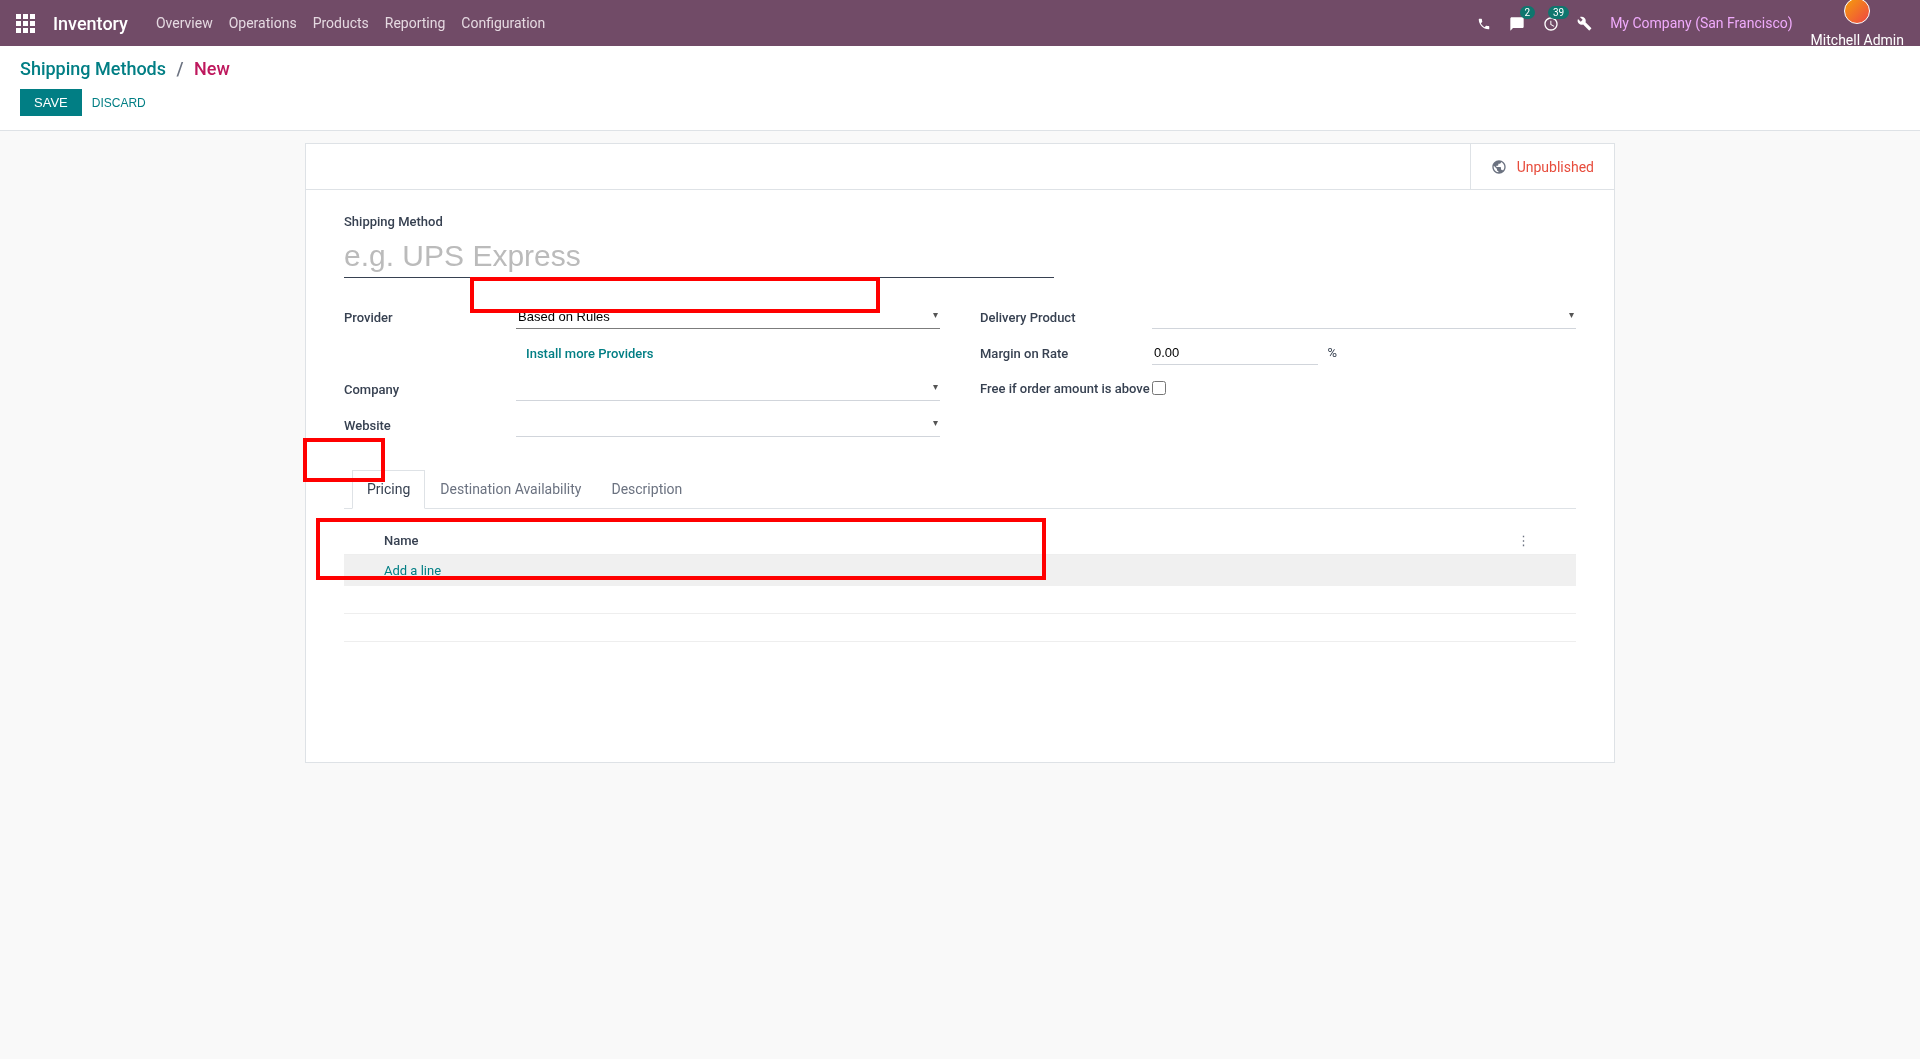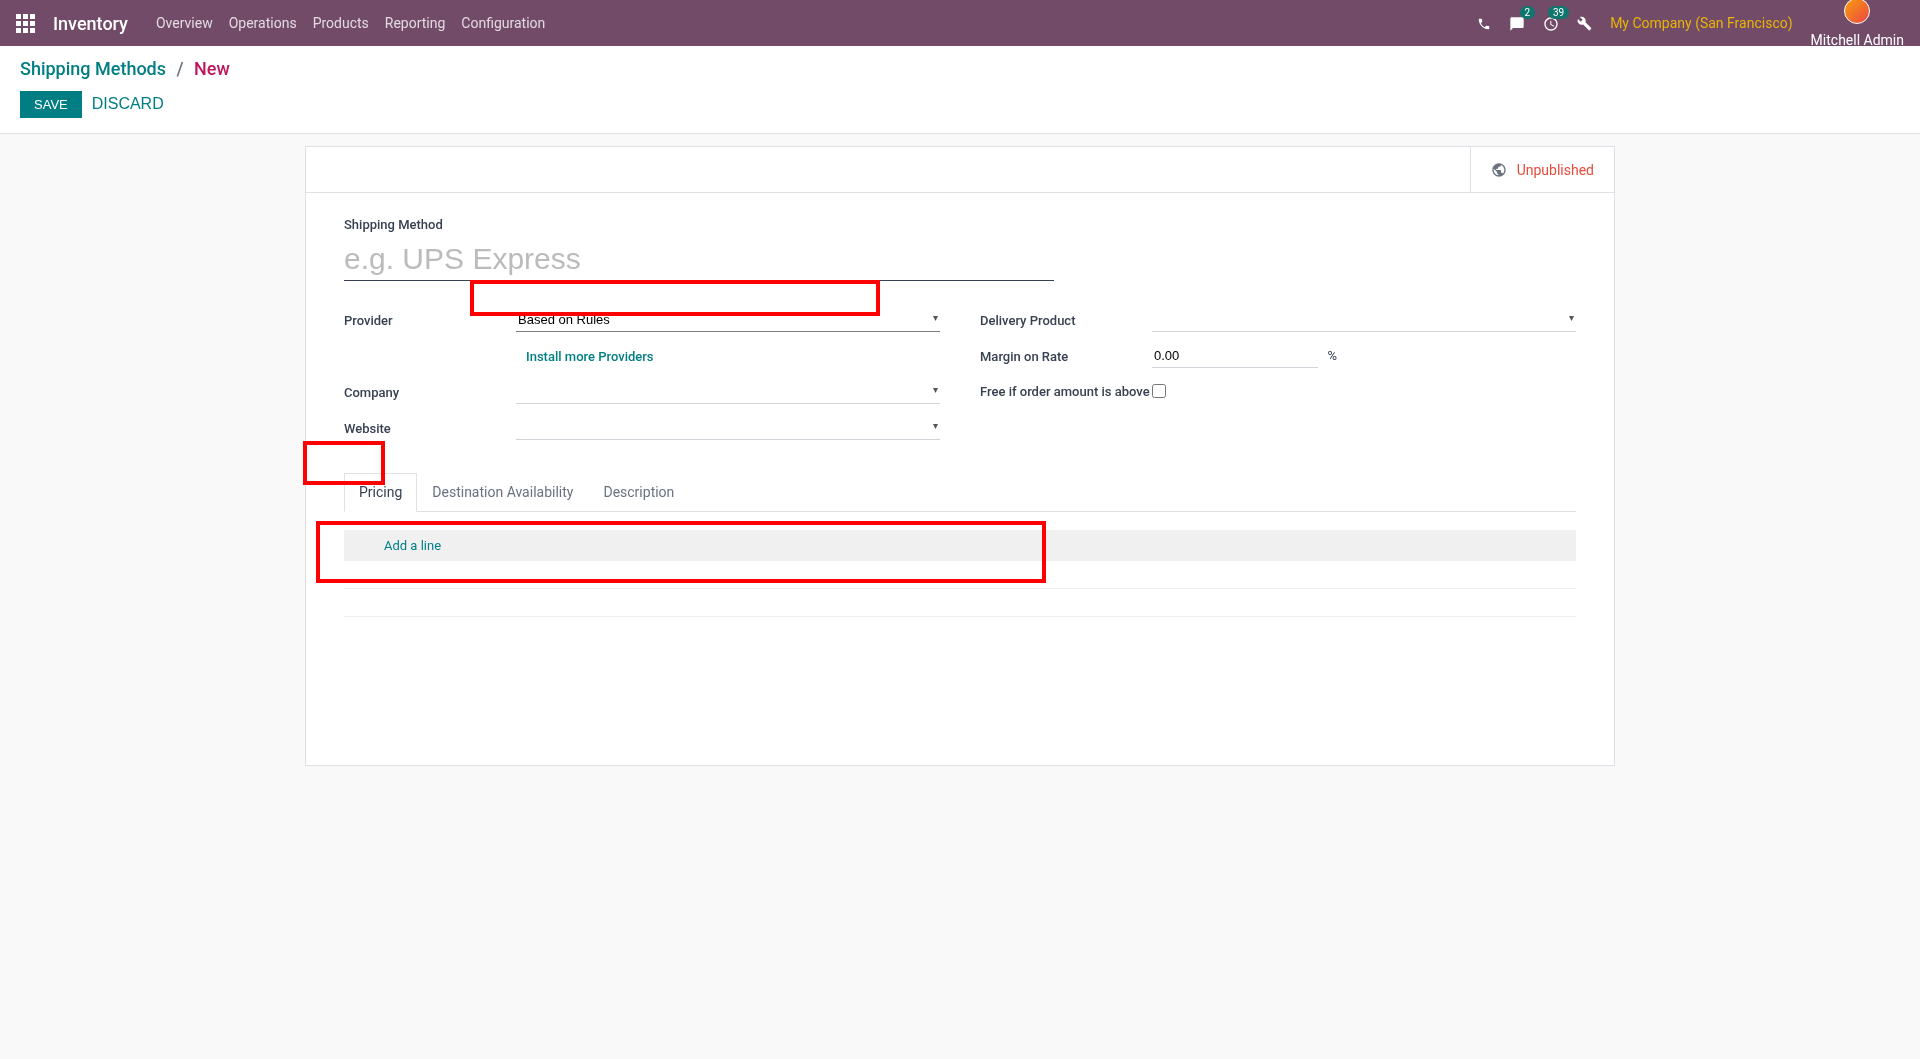--- a/index.html
+++ b/index.html
@@ -9,33 +9,33 @@
 .navbar { background: #714B67; height: 46px; display: flex; align-items: center; padding: 0 16px; color: #fff; }
 .navbar .apps-icon { display: grid; grid-template-columns: repeat(3, 5px); grid-template-rows: repeat(3, 5px); gap: 2px; margin-right: 18px; cursor: pointer; }
 .navbar .apps-icon span { background: #fff; width: 5px; height: 5px; }
 .navbar .brand { font-size: 18px; font-weight: 500; margin-right: 28px; }
 .navbar .nav-links { display: flex; gap: 16px; }
 .navbar .nav-links a { color: #e5d9e1; text-decoration: none; font-size: 14px; cursor: pointer; }
 .navbar .spacer { flex: 1; }
 .navbar .right { display: flex; align-items: center; gap: 18px; }
 .navbar .icon-btn { color: #fff; cursor: pointer; position: relative; }
 .navbar .badge { position: absolute; top: -8px; right: -10px; background: #0f766e; color: #fff; font-size: 10px; padding: 1px 5px; border-radius: 10px; }
-.navbar .company { color: #eab308; font-size: 14px; }
+.navbar .company { color: #f0abfc; font-size: 14px; }
 .navbar .user { display: flex; align-items: center; gap: 8px; flex-direction: column; }
 .navbar .avatar { width: 26px; height: 26px; border-radius: 50%; background: linear-gradient(135deg,#f59e0b,#ef4444); border: 1px solid #fff; }
 
 
 .action-bar { background: #fff; border-bottom: 1px solid #dee2e6; padding: 12px 20px 14px; }
 .breadcrumb { font-size: 18px; font-weight: 500; margin-bottom: 10px; }
 .breadcrumb .link { color: #017e84; cursor: pointer; }
 .breadcrumb .sep { color: #6b7280; margin: 0 6px; }
 .breadcrumb .current { color: #be185d; }
 .buttons { display: flex; align-items: center; }
 .btn-primary { background: #017e84; color: #fff; border: none; padding: 6px 14px; font-size: 13px; font-weight: 500; cursor: pointer; }
-.btn-secondary { background: transparent; color: #017e84; border: none; padding: 6px 10px; font-size: 16px; font-weight: 500; cursor: pointer; }
+.btn-secondary { background: transparent; color: #017e84; border: none; padding: 6px 10px; font-size: 12px; font-weight: 500; cursor: pointer; }
 
 
 .sheet-wrap { padding: 12px 0; display: flex; justify-content: center; }
 .sheet { background: #fff; border: 1px solid #dee2e6; width: 1310px; min-height: 620px; position: relative; }
 .sheet-header { height: 46px; border-bottom: 1px solid #dee2e6; display: flex; justify-content: flex-end; align-items: stretch; }
 .unpub { border-left: 1px solid #dee2e6; padding: 0 20px; display: flex; align-items: center; gap: 10px; color: #e74c3c; cursor: pointer; font-size: 14px; }
 .unpub .globe { color: #6b7280; }
 
 .form-body { padding: 24px 38px; }
 .field-label { font-size: 13px; font-weight: 500; color: #374151; margin-bottom: 6px; }
@@ -55,21 +55,21 @@
 .num-input { width: 166px; border: none; border-bottom: 1px solid #d1d5db; padding: 4px 2px; font-size: 13px; text-align: left; background: transparent; }
 .pct { margin-left: 6px; font-size: 13px; }
 .chk { width: 14px; height: 14px; }
 
 
 .hl { border: 4px solid #ff0000; position: absolute; pointer-events: none; }
 
 
 .tabs { display: flex; border-bottom: 1px solid #dee2e6; margin-top: 22px; }
 .tab { padding: 10px 14px; font-size: 14px; color: #6b7280; cursor: pointer; border: 1px solid transparent; background: #fff; }
-.tab.active { color: #374151; border: 1px solid #dee2e6; border-bottom: 1px solid #fff; margin-bottom: -1px; }
+.tab.active { color: #374151; border: 1px solid #dee2e6; border-bottom: 1px solid #fff; margin-bottom: -1px; margin-left: 8px; }
 
 .tab-content { padding: 18px 0 0; }
 .list-head { display: flex; padding: 6px 40px; font-size: 13px; font-weight: 500; border-bottom: 1px solid #eee; }
 .list-head .name-col { flex: 1; }
 .list-head .kebab { color: #6b7280; cursor: pointer; padding: 0 6px; }
 .list-row { padding: 8px 40px; font-size: 13px; background: #f0f0f0; }
 .add-line { color: #017e84; cursor: pointer; }
 .empty-row { height: 28px; border-bottom: 1px solid #eee; }
 
 svg { display: inline-block; vertical-align: middle; }
@@ -211,20 +211,24 @@
       </div>
 
       
       <div class="tabs">
         <div class="tab active">Pricing</div>
         <div class="tab">Destination Availability</div>
         <div class="tab">Description</div>
       </div>
 
       <div class="tab-content">
+        <div class="list-head">
+          <div class="name-col">Name</div>
+          <div class="kebab">⋮</div>
+        </div>
         <div class="list-row">
           <span class="add-line">Add a line</span>
         </div>
         <div class="empty-row"></div>
         <div class="empty-row"></div>
       </div>
 
       
       <div class="hl" style="left:164px; top:87px; width:410px; height:36px;"></div>
       <div class="hl" style="left:-3px; top:248px; width:82px; height:44px;"></div>

